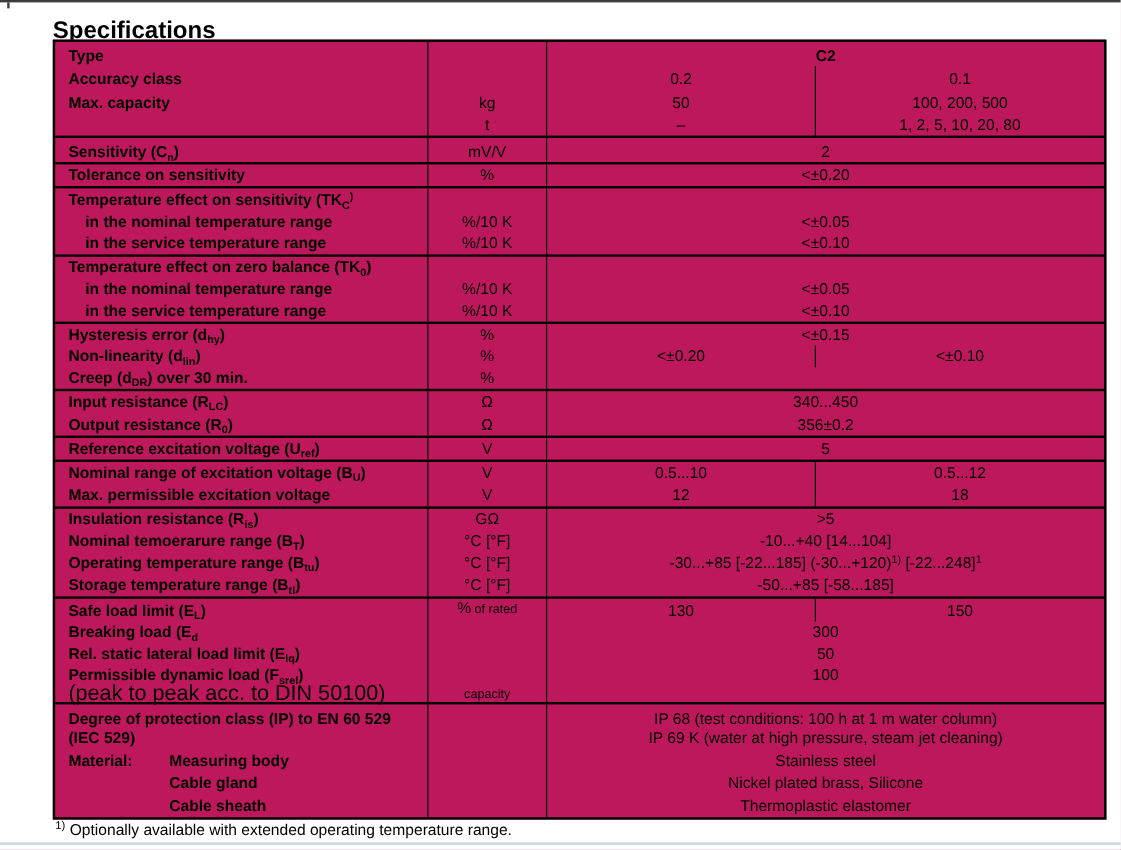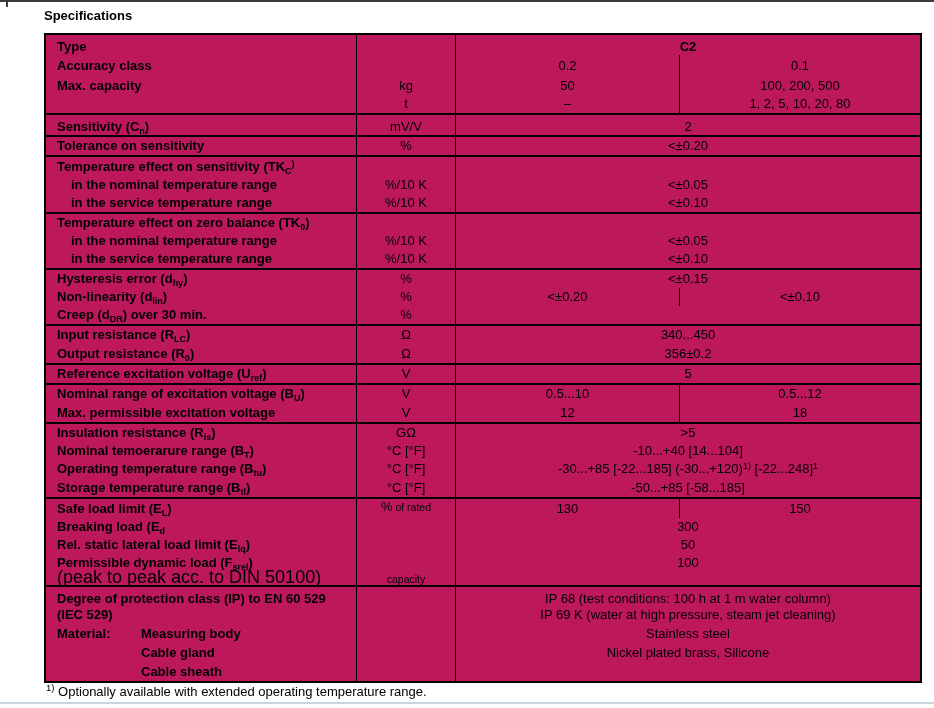--- a/index.html
+++ b/index.html
@@ -5,21 +5,21 @@
   * { margin:0; padding:0; box-sizing:border-box; }
   html,body { background:#fff; }
   body {
     width:934px; height:708px; position:relative; overflow:hidden;
     font-family:"Liberation Sans","DejaVu Sans",sans-serif;
     font-size:13px; color:#000;
   }
   .top-rule { position:absolute; top:0; left:0; width:934px; height:2px; background:#3c3c3c; }
   .top-tick { position:absolute; top:2px; left:6px; width:2px; height:5px; background:#3c3c3c; }
   .bottom-rule { position:absolute; top:702px; left:0; width:934px; height:2px; background:#c9d6de; }
-  .title { position:absolute; left:44px; top:4px; font-size:13px; font-weight:bold; line-height:24px; }
+  .title { position:absolute; left:44px; top:14px; font-size:20px; font-weight:bold; line-height:24px; }
 
   .tbl { position:absolute; left:44px; top:33px; width:878px; border:2px solid #000; background:#be185d; }
   .sec { display:grid; grid-template-columns:310px 100px 1fr; }
   .sec + .sec { border-top:2px solid #000; }
   .lab-col { font-weight:bold; }
   .lab { padding-left:11px; font-weight:bold; }
   .lab.ind { padding-left:25px; font-weight:bold; }
   .unit-col { border-left:1px solid #000; border-right:1px solid #000; text-align:center; font-weight:normal; }
   .val-col { text-align:center; }
   .split { display:grid; grid-template-columns:223px 1fr; }
@@ -270,18 +270,19 @@
         <span></span>
         <span class="bold">Cable sheath</span>
       </div>
     </div>
     <div class="unit-col"></div>
     <div class="val-col">
       <div class="r19 pad-top2">IP 68 (test conditions: 100 h at 1 m water column)</div>
       <div class="r18">IP 69 K (water at high pressure, steam jet cleaning)</div>
       <div class="r19">Stainless steel</div>
       <div class="r19">Nickel plated brass, Silicone</div>
+      <div class="r19">Thermoplastic elastomer</div>
     </div>
   </div>
 
 </div>
 
 <div class="footnote"><sup>1)</sup><span> Optionally available with extended operating temperature range.</span></div>
 
 </body></html>

